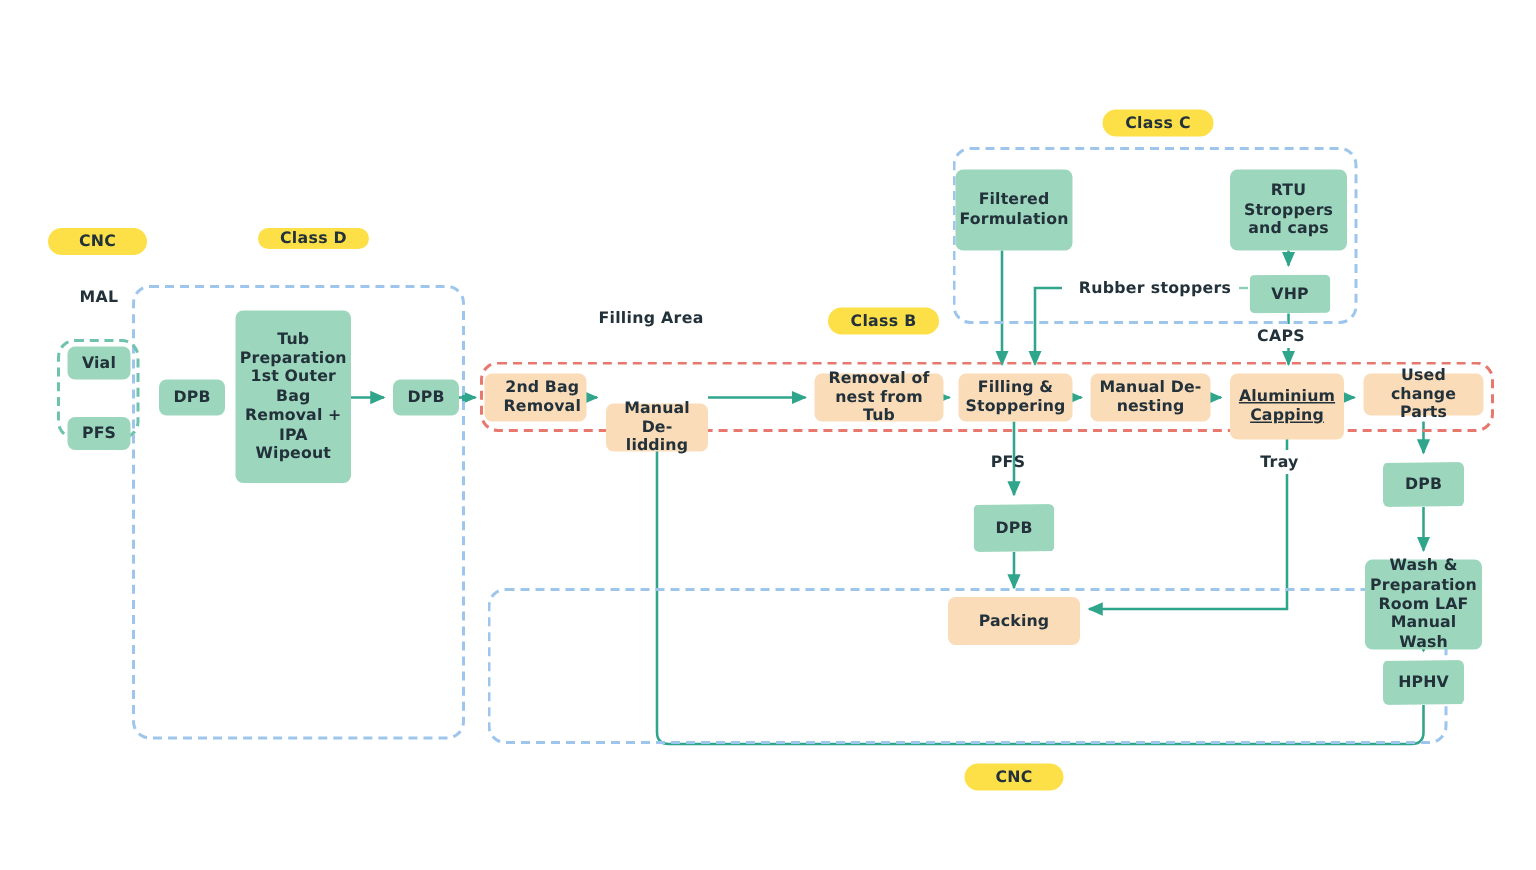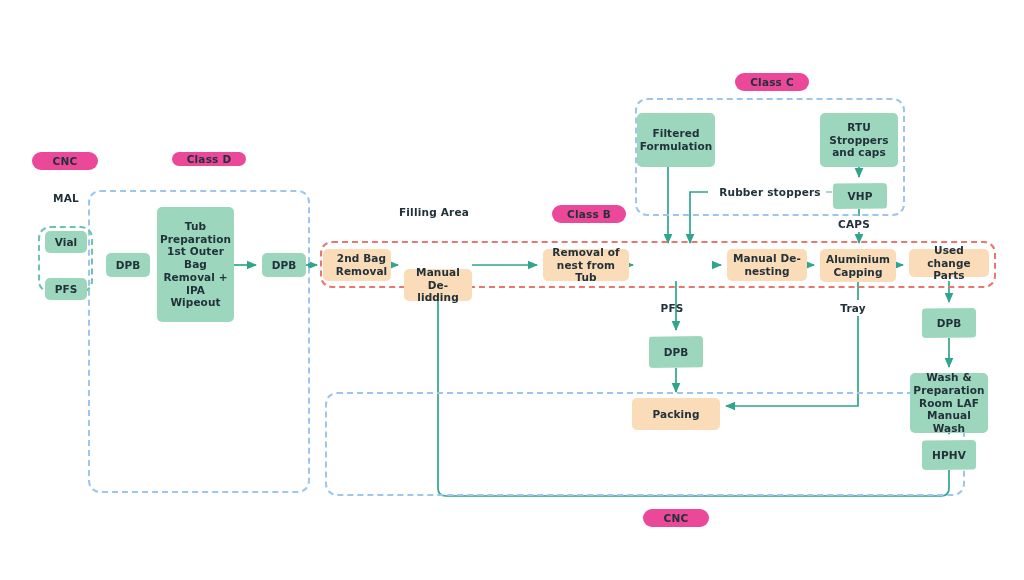--- a/index.html
+++ b/index.html
@@ -6,21 +6,21 @@
   body{width:1024px;height:580px;overflow:hidden;
        font-family:"DejaVu Sans","Liberation Sans",sans-serif;}
   #stage{position:relative;width:1024px;height:580px;background:#fff;}
 
   .zone{position:absolute;box-sizing:border-box;border-radius:12px;}
   .zone.blue{border:2px dashed #9EC6EC;}
   .zone.teal{border:2px dashed #6FC3AE;}
   .zone.red{border:2px dashed #E8776E;}
 
   .pill{position:absolute;display:flex;align-items:center;justify-content:center;
-        background:#ec4899;border-radius:999px;color:#22313A;
+        background:#fde047;border-radius:999px;color:#22313A;
         font-size:10.5px;font-weight:bold;letter-spacing:.2px;}
 
   .plain{position:absolute;color:#22313A;font-size:10.5px;font-weight:bold;
          display:flex;align-items:center;justify-content:center;text-align:center;
          letter-spacing:.2px;white-space:nowrap;}
 
   .node{position:absolute;box-sizing:border-box;display:flex;align-items:center;
         justify-content:center;text-align:center;color:#22313A;font-weight:bold;
         font-size:10.5px;line-height:1.22;border-radius:5px;padding:2px 3px;
         letter-spacing:.1px;}
@@ -96,22 +96,23 @@
 
   <div class="node green" style="left:45px;top:231px;width:42px;height:22px;">Vial</div>
   <div class="node green" style="left:45px;top:278px;width:42px;height:22px;">PFS</div>
   <div class="node green" style="left:106px;top:253px;width:44px;height:24px;">DPB</div>
   <div class="node green" style="left:157px;top:207px;width:77px;height:115px;">Tub Preparation 1st Outer Bag Removal + IPA Wipeout</div>
   <div class="node green" style="left:262px;top:253px;width:44px;height:24px;">DPB</div>
 
   <div class="node orange" style="left:323px;top:249px;width:68px;height:32px;padding-left:12px;">2nd Bag Removal</div>
   <div class="node orange" style="left:404px;top:249px;width:68px;height:32px;margin-top:20px;">Manual De-lidding</div>
   <div class="node orange" style="left:543px;top:249px;width:86px;height:32px;">Removal of nest from Tub</div>
+  <div class="node orange" style="left:639px;top:249px;width:76px;height:32px;">Filling &amp; Stoppering</div>
   <div class="node orange" style="left:727px;top:249px;width:80px;height:32px;">Manual De-nesting</div>
-  <div class="node orange" style="left:820px;top:249px;width:76px;height:33px;">Aluminium Capping</div>
+  <div class="node orange" style="left:820px;top:249px;width:76px;height:44px;text-decoration:underline;">Aluminium Capping</div>
   <div class="node orange" style="left:909px;top:249px;width:80px;height:28px;">Used change Parts</div>
 
   <div class="node green" style="left:637px;top:113px;width:78px;height:54px;">Filtered Formulation</div>
   <div class="node green" style="left:820px;top:113px;width:78px;height:54px;">RTU Stroppers and caps</div>
   <div class="node green skew" style="left:833px;top:183px;width:54px;height:26px;">VHP</div>
 
   <div class="node green skew" style="left:649px;top:336px;width:54px;height:32px;">DPB</div>
   <div class="node orange" style="left:632px;top:398px;width:88px;height:32px;">Packing</div>
 
   <div class="node green skew" style="left:922px;top:308px;width:54px;height:30px;">DPB</div>

